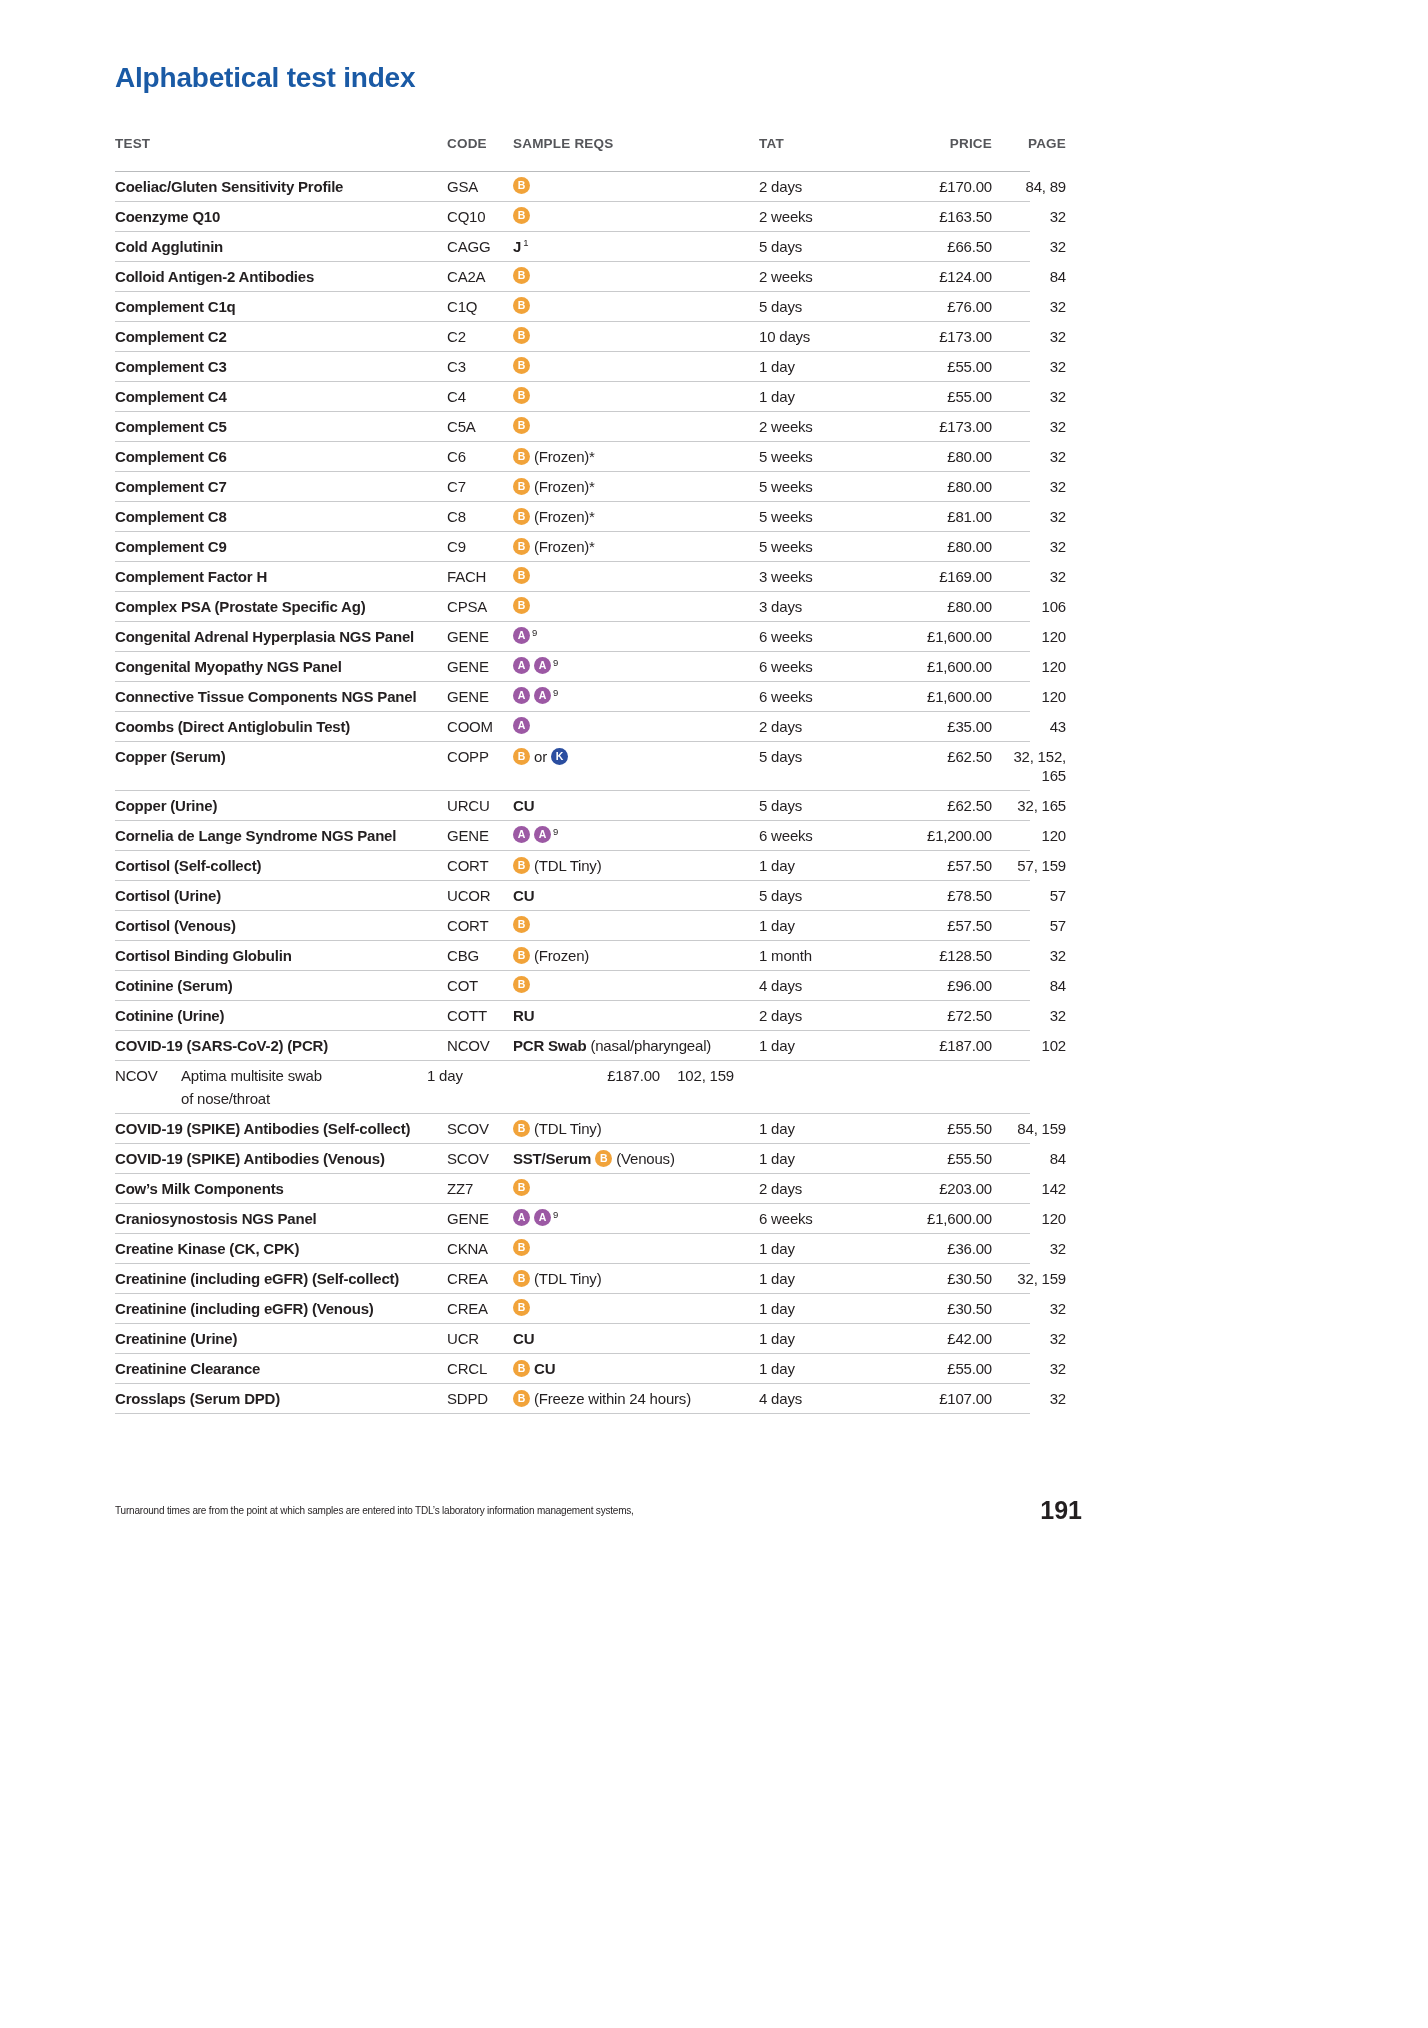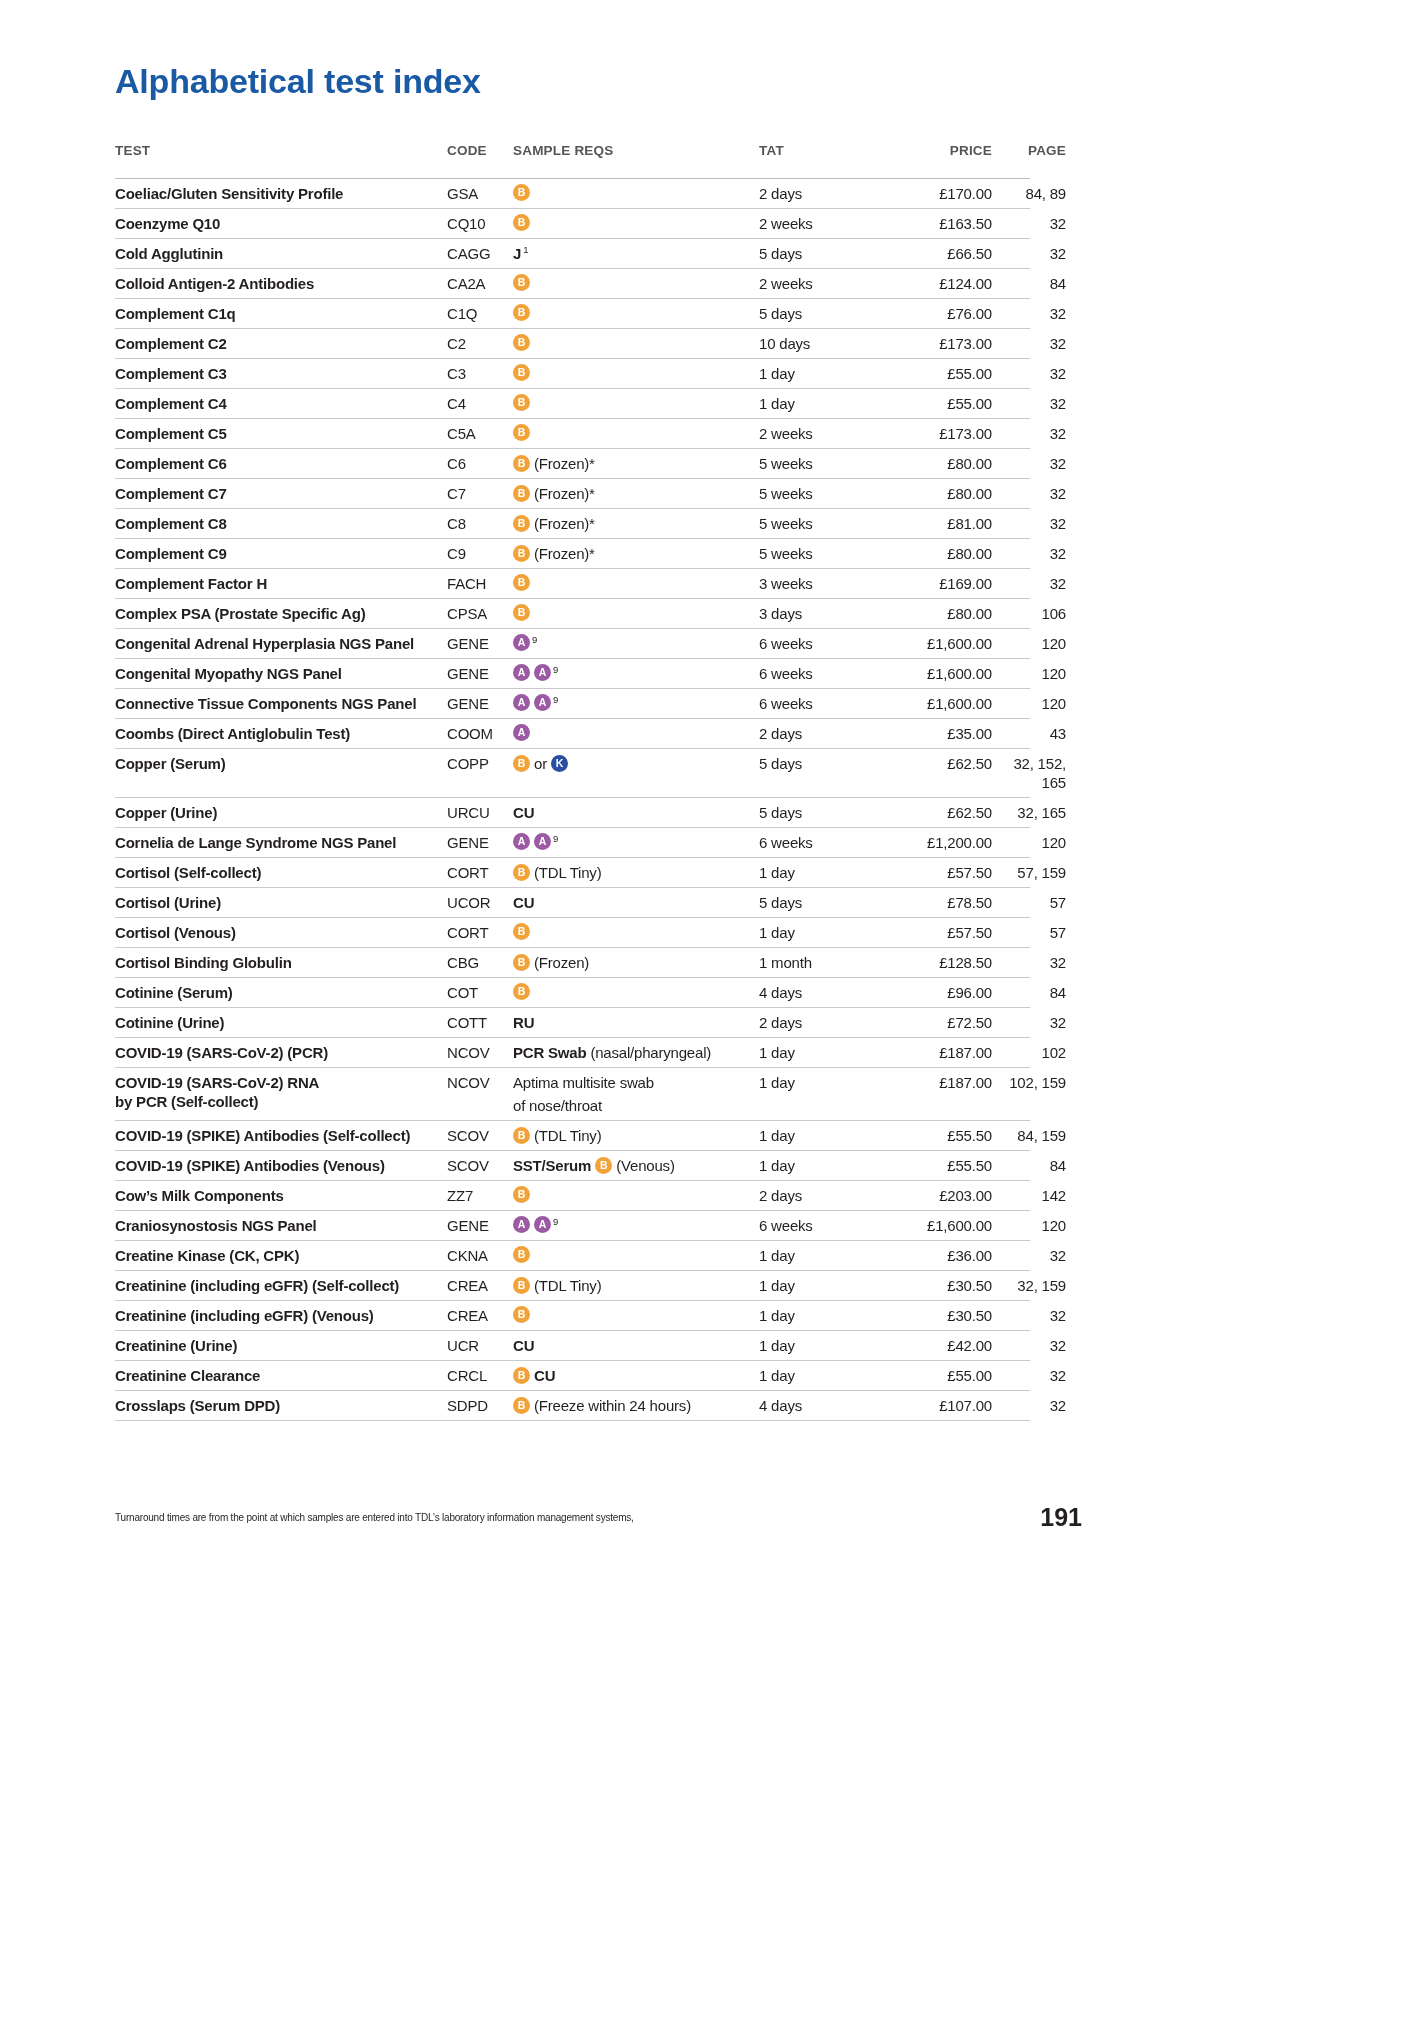--- a/index.html
+++ b/index.html
@@ -3,21 +3,21 @@
 <meta charset="utf-8">
 <style>
   html,body{margin:0;padding:0;}
   body{
     width:1428px;height:2028px;position:relative;background:#ffffff;
     font-family:"Liberation Sans",sans-serif;color:#231f20;
     -webkit-font-smoothing:antialiased;
   }
   .sheet{position:absolute;left:115px;top:62px;width:967px;}
   .page-title{
-    font-size:34px;font-weight:bold;color:var(--title-blue,#1a5aa5);
+    font-size:28px;font-weight:bold;color:var(--title-blue,#1a5aa5);
     margin:0;letter-spacing:-0.2px;
   }
   .table{margin-top:42px;width:915px;}
   .thead{
     display:flex;font-size:13.5px;font-weight:bold;color:#55565a;
     letter-spacing:0.2px;padding-bottom:20px;border-bottom:1px solid #b9bbbd;
   }
   .trow{
     display:flex;align-items:flex-start;border-bottom:1px solid #c9cacc;
     padding:5px 0 5px 0;font-size:15px;line-height:19px;letter-spacing:-0.2px;
@@ -483,24 +483,20 @@
             <div class="sample-bold">PCR Swab</div>
             <div class="sample-text">(nasal/pharyngeal)</div>
           </div>
           <div class="col-tat td-tat">1 day</div>
           <div class="col-price td-price">£187.00</div>
           <div class="col-page td-page">
             <div>102</div>
           </div>
         </div>
         <div class="trow">
-          <div class="col-test td-test">
-            <div>COVID-19 (SARS-CoV-2) RNA</div>
-            <div>by PCR (Self-collect)</div>
-          </div>
           <div class="col-code td-code">NCOV</div>
           <div class="col-sample td-sample">
             <div class="sample-text">Aptima multisite swab</div>
             <div class="brk"></div>
             <div class="sample-text">of nose/throat</div>
           </div>
           <div class="col-tat td-tat">1 day</div>
           <div class="col-price td-price">£187.00</div>
           <div class="col-page td-page">
             <div>102, 159</div>

